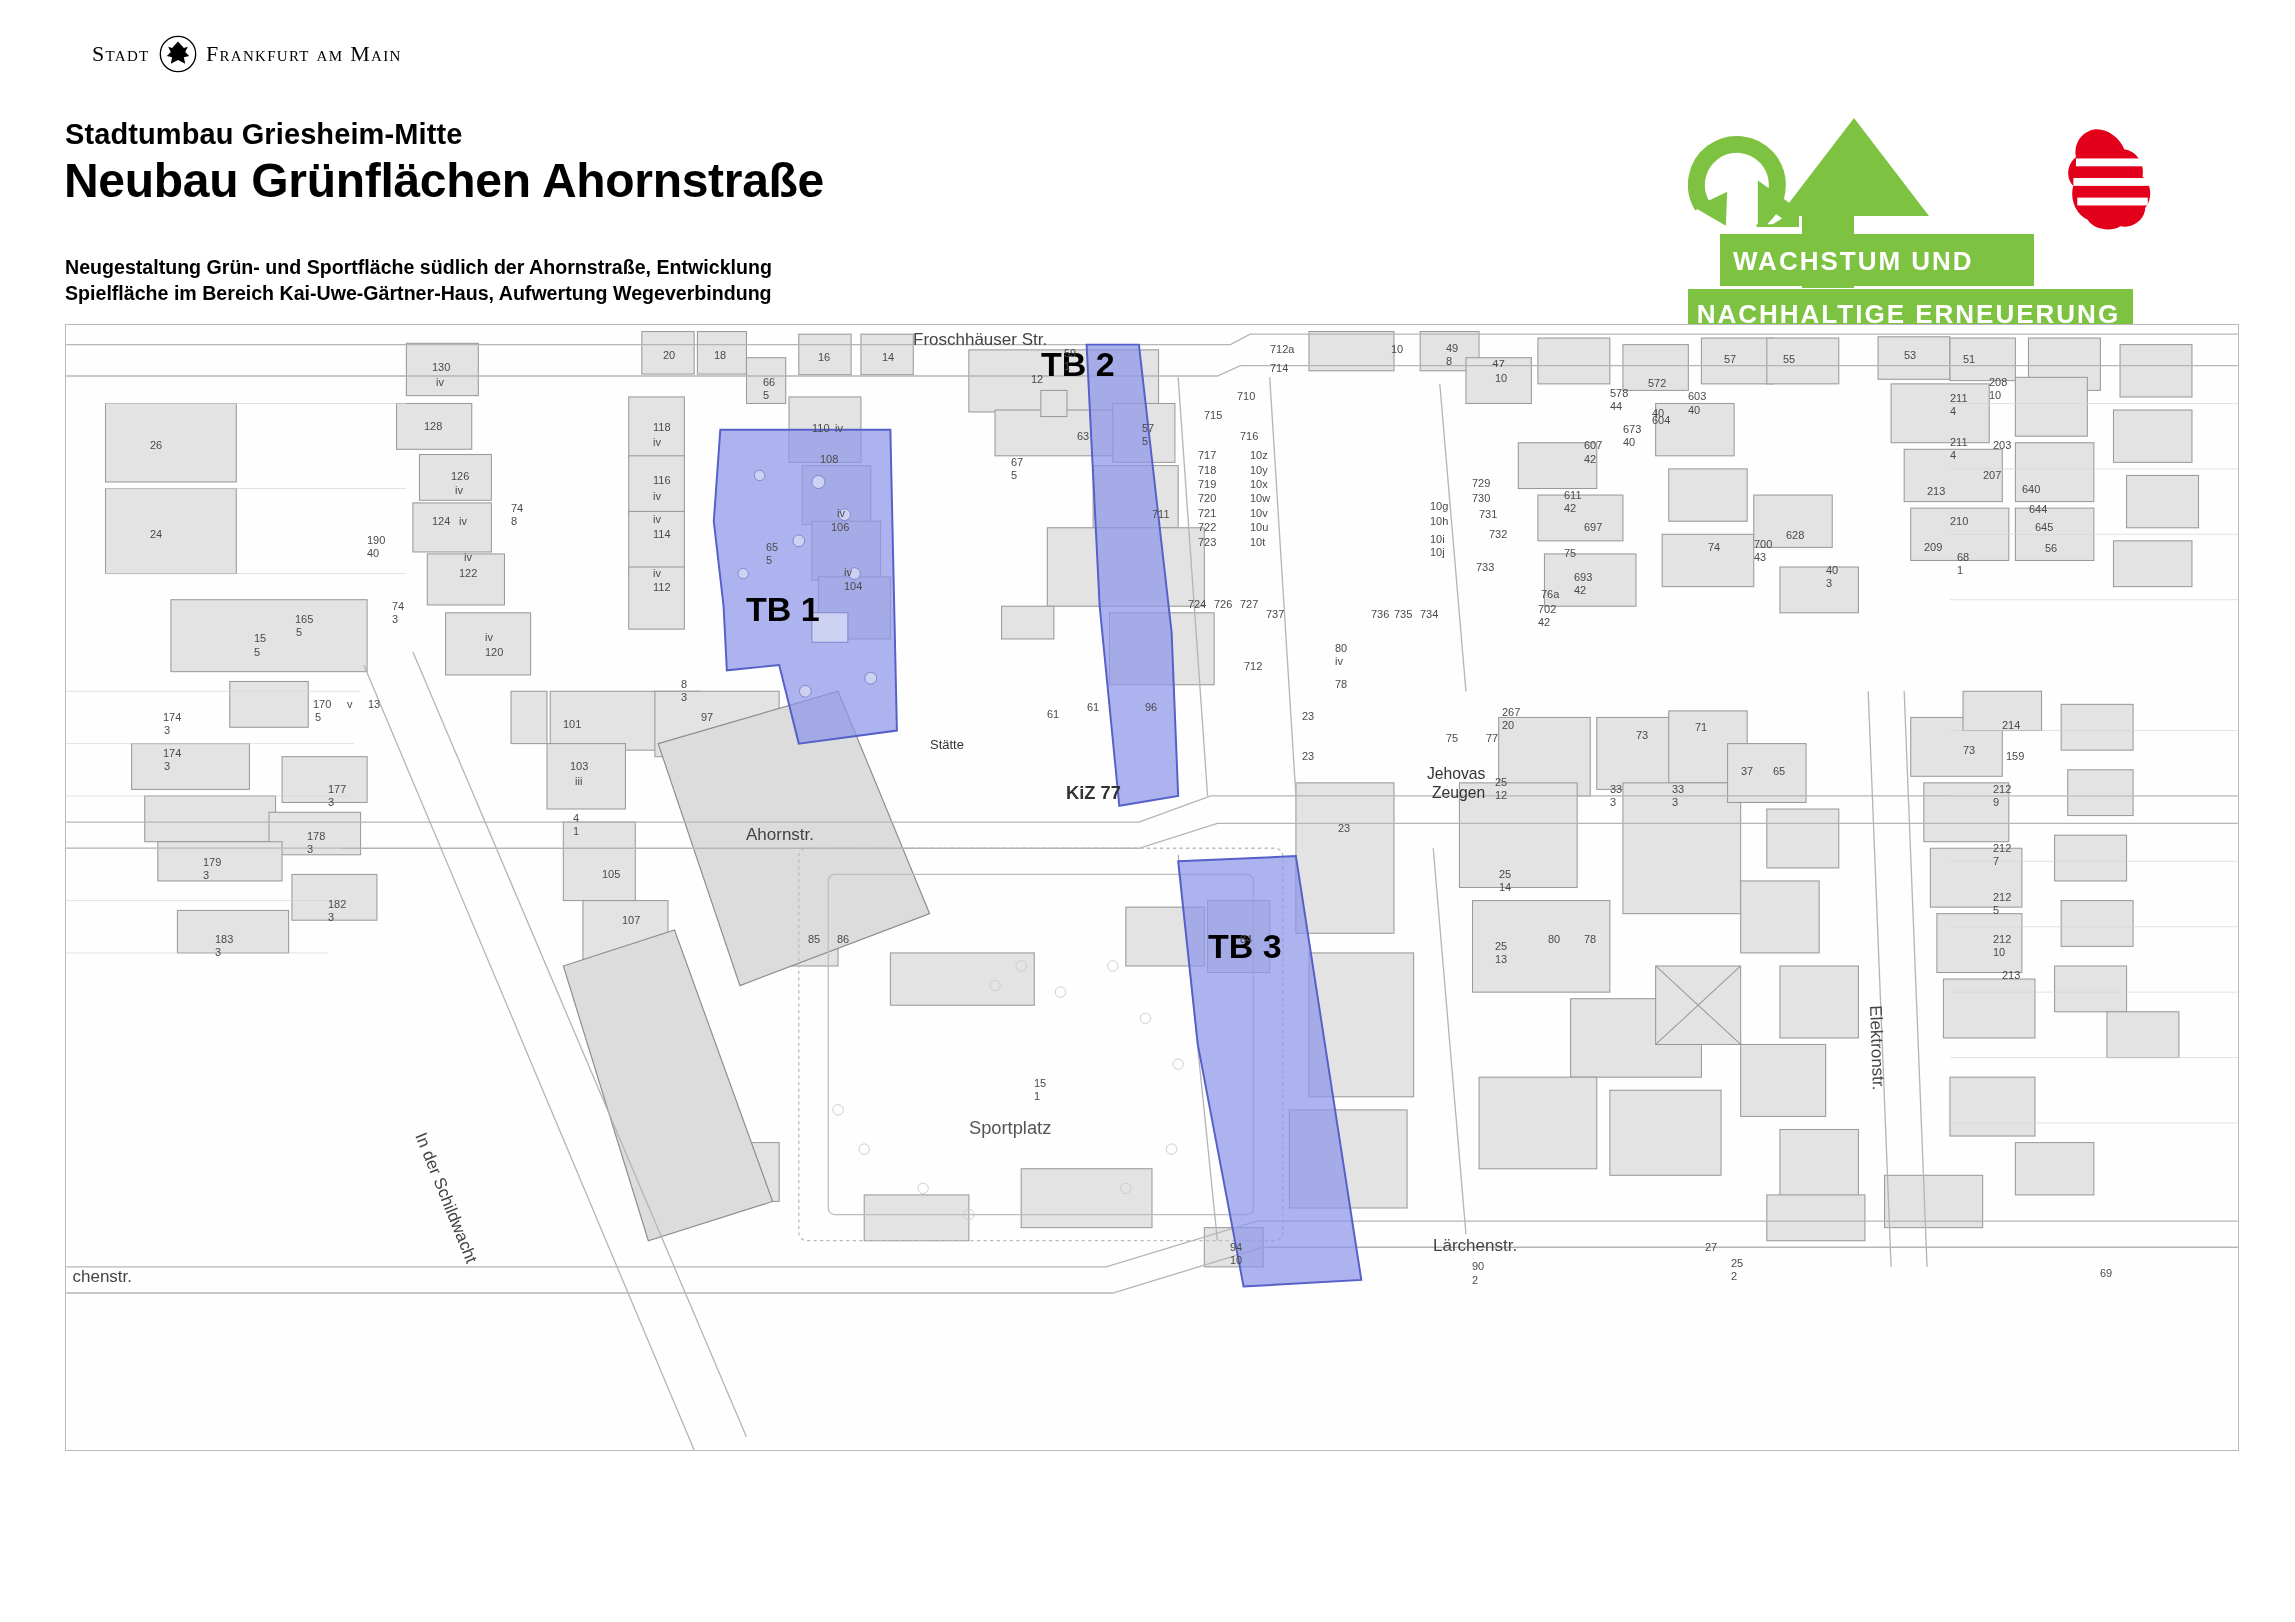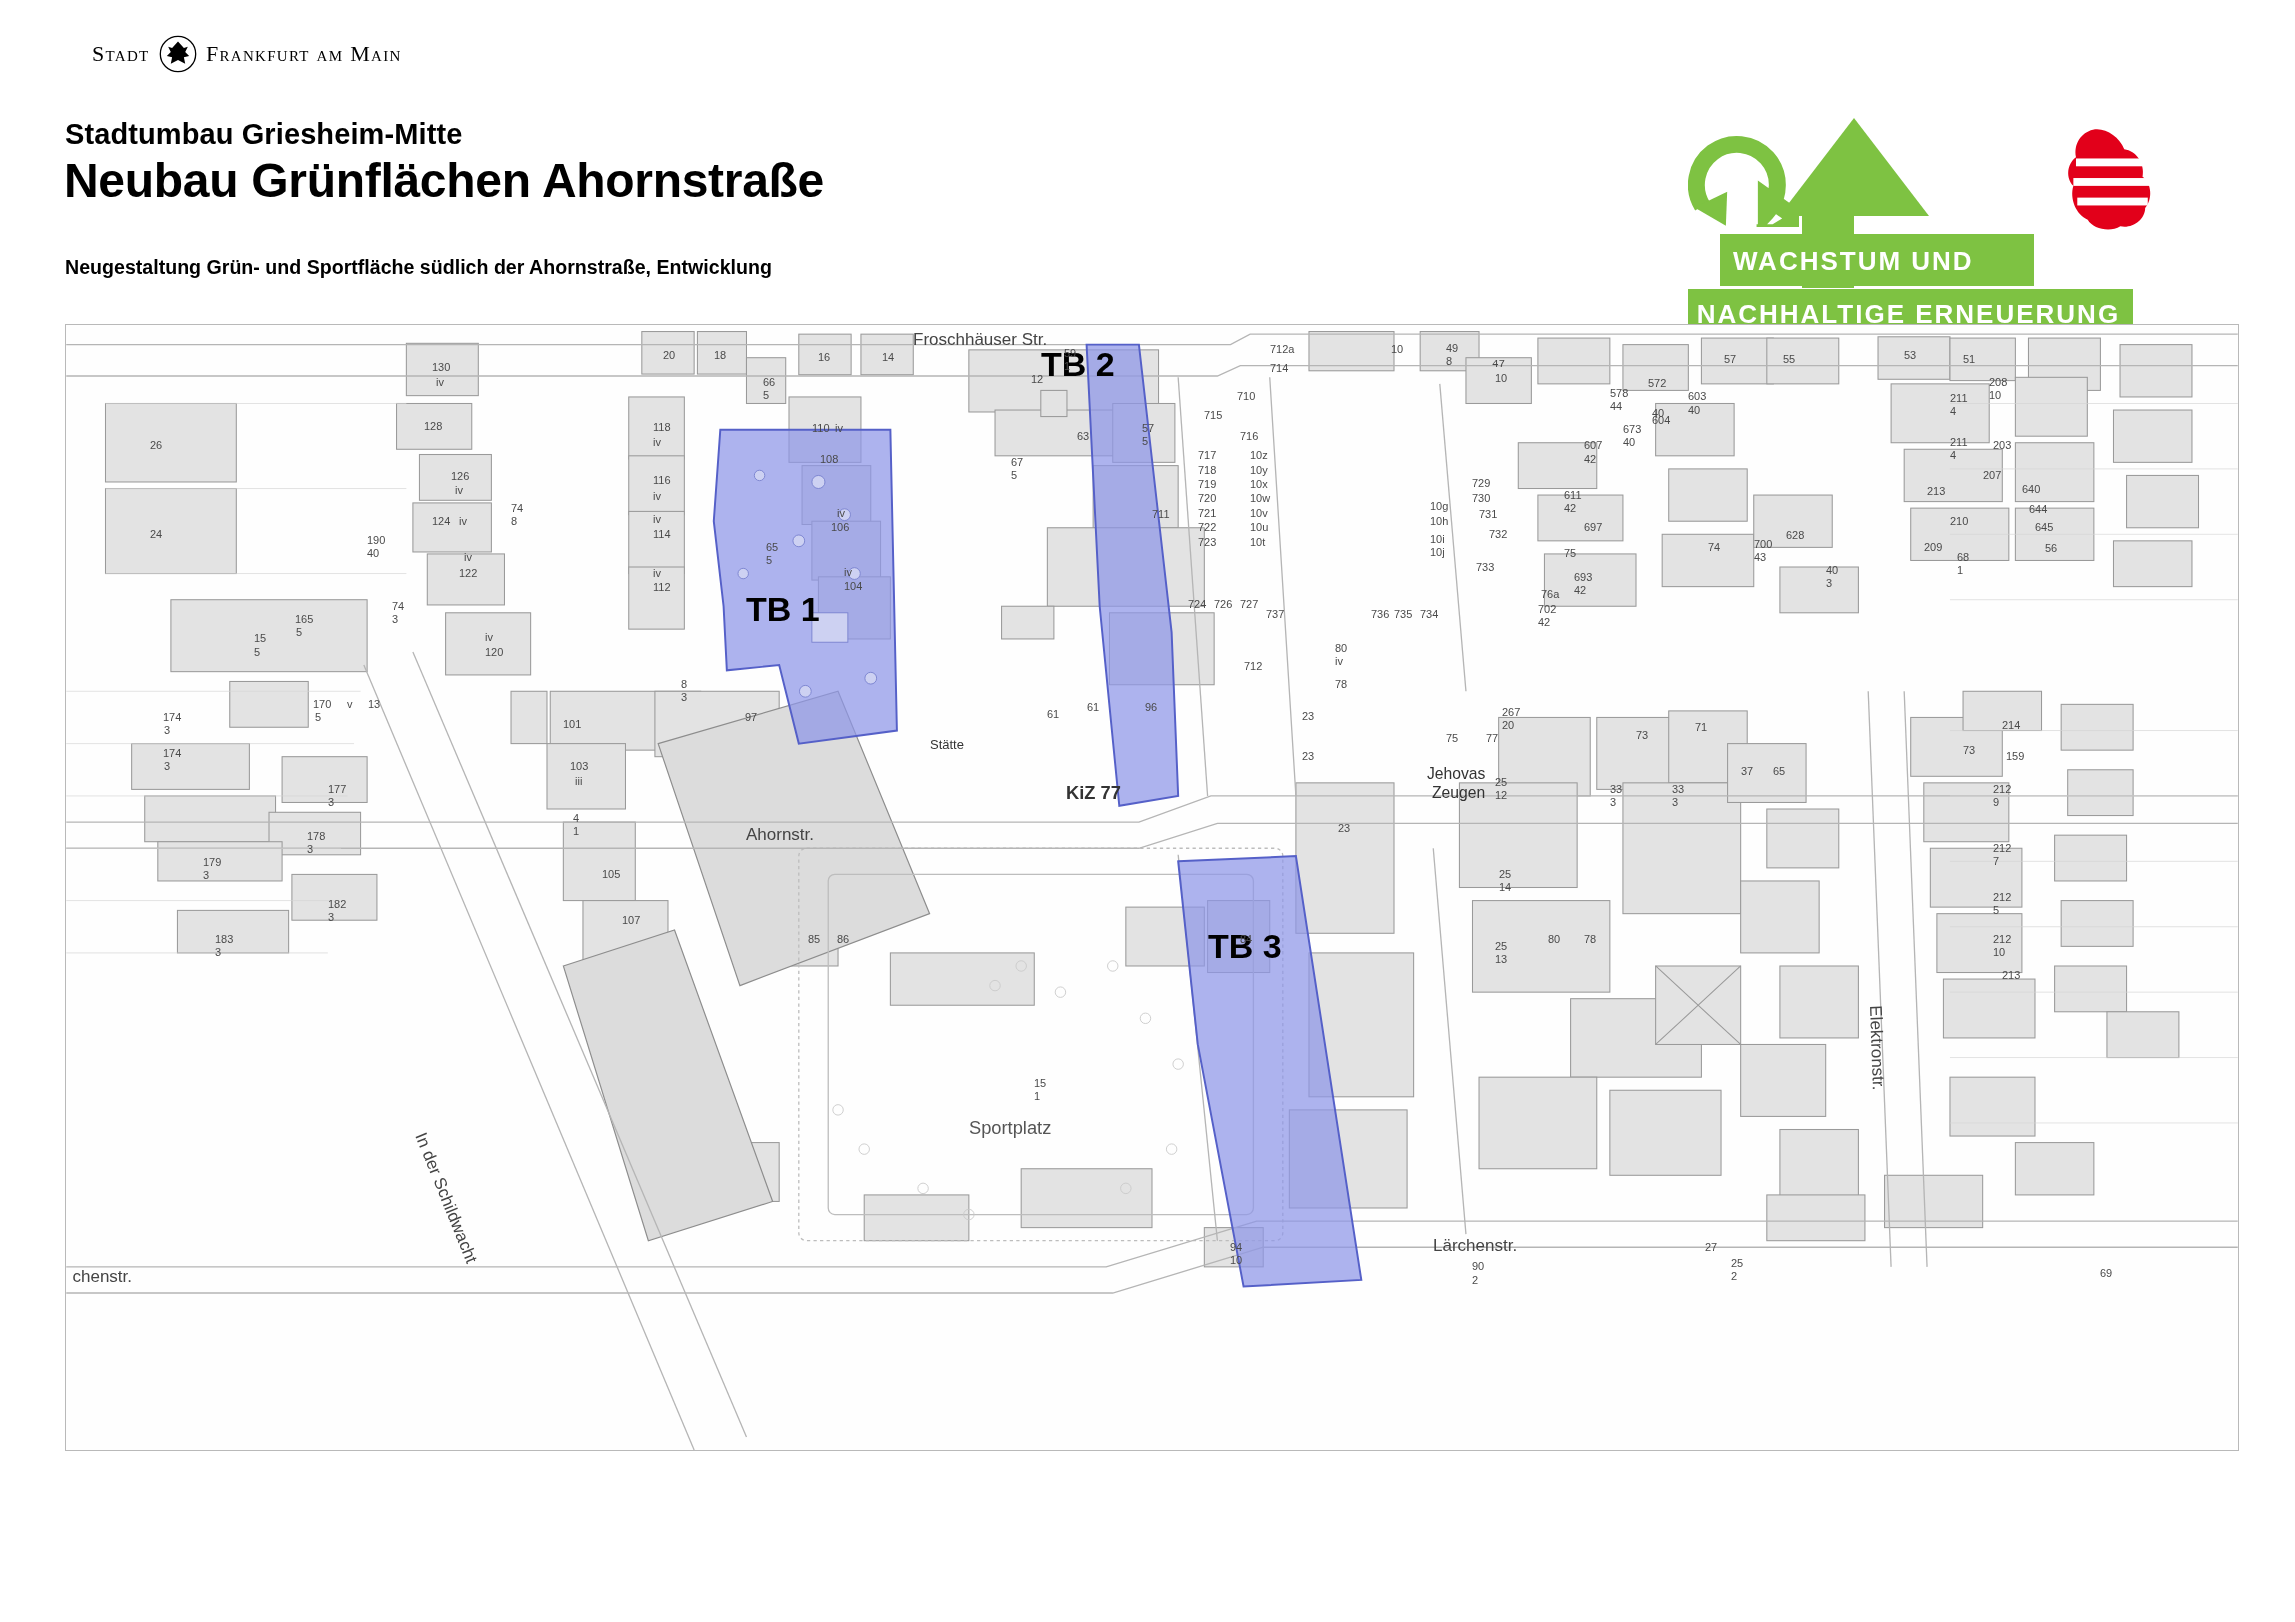--- a/index.html
+++ b/index.html
@@ -61,20 +61,21 @@
         <path d="M29 10 L20 20 L14 18 L18 26 L12 32 L20 34 L18 44 L29 38 L40 44 L38 34 L46 32 L40 26 L44 18 L38 20 Z" fill="#000"></path>
       </svg>
     </span>
     <span class="w2">Frankfurt am Main</span>
   </div>
 
   <div id="subtitle-top">Stadtumbau Griesheim-Mitte</div>
   <div id="main-title">Neubau Grünflächen Ahornstraße</div>
   <div id="desc">
     <div>Neugestaltung Grün- und Sportfläche südlich der Ahornstraße, Entwicklung</div>
+    <div>Spielfläche im Bereich Kai-Uwe-Gärtner-Haus, Aufwertung Wegeverbindung</div>
   </div>
 
   <div id="program-logo">
     <div class="cycle">
       <svg width="111" height="98" viewBox="0 0 170 150">
         <path d="M22 118 A62 62 0 1 1 120 128 L120 104 L168 138 L118 168 L118 146" fill="none" stroke="#7ec242" stroke-width="26" stroke-linejoin="miter"></path>
         <path d="M10 120 L60 96 L58 148 Z" fill="#7ec242"></path>
       </svg>
     </div>
     <div class="arrow-green"></div>
@@ -518,21 +519,21 @@
       <div class="parcel-num" style="position: absolute; font-size: 11px; color: rgb(74, 74, 74); left: 1927px; top: 471px;">9</div>
       <div class="parcel-num" style="position: absolute; font-size: 11px; color: rgb(74, 74, 74); left: 1927px; top: 517px;">212</div>
       <div class="parcel-num" style="position: absolute; font-size: 11px; color: rgb(74, 74, 74); left: 1927px; top: 530px;">7</div>
       <div class="parcel-num" style="position: absolute; font-size: 11px; color: rgb(74, 74, 74); left: 1927px; top: 566px;">212</div>
       <div class="parcel-num" style="position: absolute; font-size: 11px; color: rgb(74, 74, 74); left: 1927px; top: 579px;">5</div>
       <div class="parcel-num" style="position: absolute; font-size: 11px; color: rgb(74, 74, 74); left: 1927px; top: 608px;">212</div>
       <div class="parcel-num" style="position: absolute; font-size: 11px; color: rgb(74, 74, 74); left: 1927px; top: 621px;">10</div>
       <div class="parcel-num" style="position: absolute; font-size: 11px; color: rgb(74, 74, 74); left: 1936px; top: 644px;">213</div>
       <div class="parcel-num" style="position: absolute; font-size: 11px; color: rgb(74, 74, 74); left: 1897px; top: 419px;">73</div>
       <div class="parcel-num" style="position: absolute; font-size: 11px; color: rgb(74, 74, 74); left: 497px; top: 393px;">101</div>
-      <div class="parcel-num" style="position: absolute; font-size: 11px; color: rgb(74, 74, 74); left: 635px; top: 386px; margin-left: 44px;">97</div>
+      <div class="parcel-num" style="position: absolute; font-size: 11px; color: rgb(74, 74, 74); left: 635px; top: 386px;">97</div>
       <div class="parcel-num" style="position: absolute; font-size: 11px; color: rgb(74, 74, 74); left: 504px; top: 435px;">103</div>
       <div class="parcel-num" style="position: absolute; font-size: 11px; color: rgb(74, 74, 74); left: 509px; top: 450px;">iii</div>
       <div class="parcel-num" style="position: absolute; font-size: 11px; color: rgb(74, 74, 74); left: 536px; top: 543px;">105</div>
       <div class="parcel-num" style="position: absolute; font-size: 11px; color: rgb(74, 74, 74); left: 556px; top: 589px;">107</div>
       <div class="parcel-num" style="position: absolute; font-size: 11px; color: rgb(74, 74, 74); left: 742px; top: 608px;">85</div>
       <div class="parcel-num" style="position: absolute; font-size: 11px; color: rgb(74, 74, 74); left: 771px; top: 608px;">86</div>
       <div class="parcel-num" style="position: absolute; font-size: 11px; color: rgb(74, 74, 74); left: 507px; top: 487px;">4</div>
       <div class="parcel-num" style="position: absolute; font-size: 11px; color: rgb(74, 74, 74); left: 507px; top: 500px;">1</div>
       <div class="parcel-num" style="position: absolute; font-size: 11px; color: rgb(74, 74, 74); left: 1174px; top: 608px;">84</div>
       <div class="parcel-num" style="position: absolute; font-size: 11px; color: rgb(74, 74, 74); left: 615px; top: 353px;">8</div>

